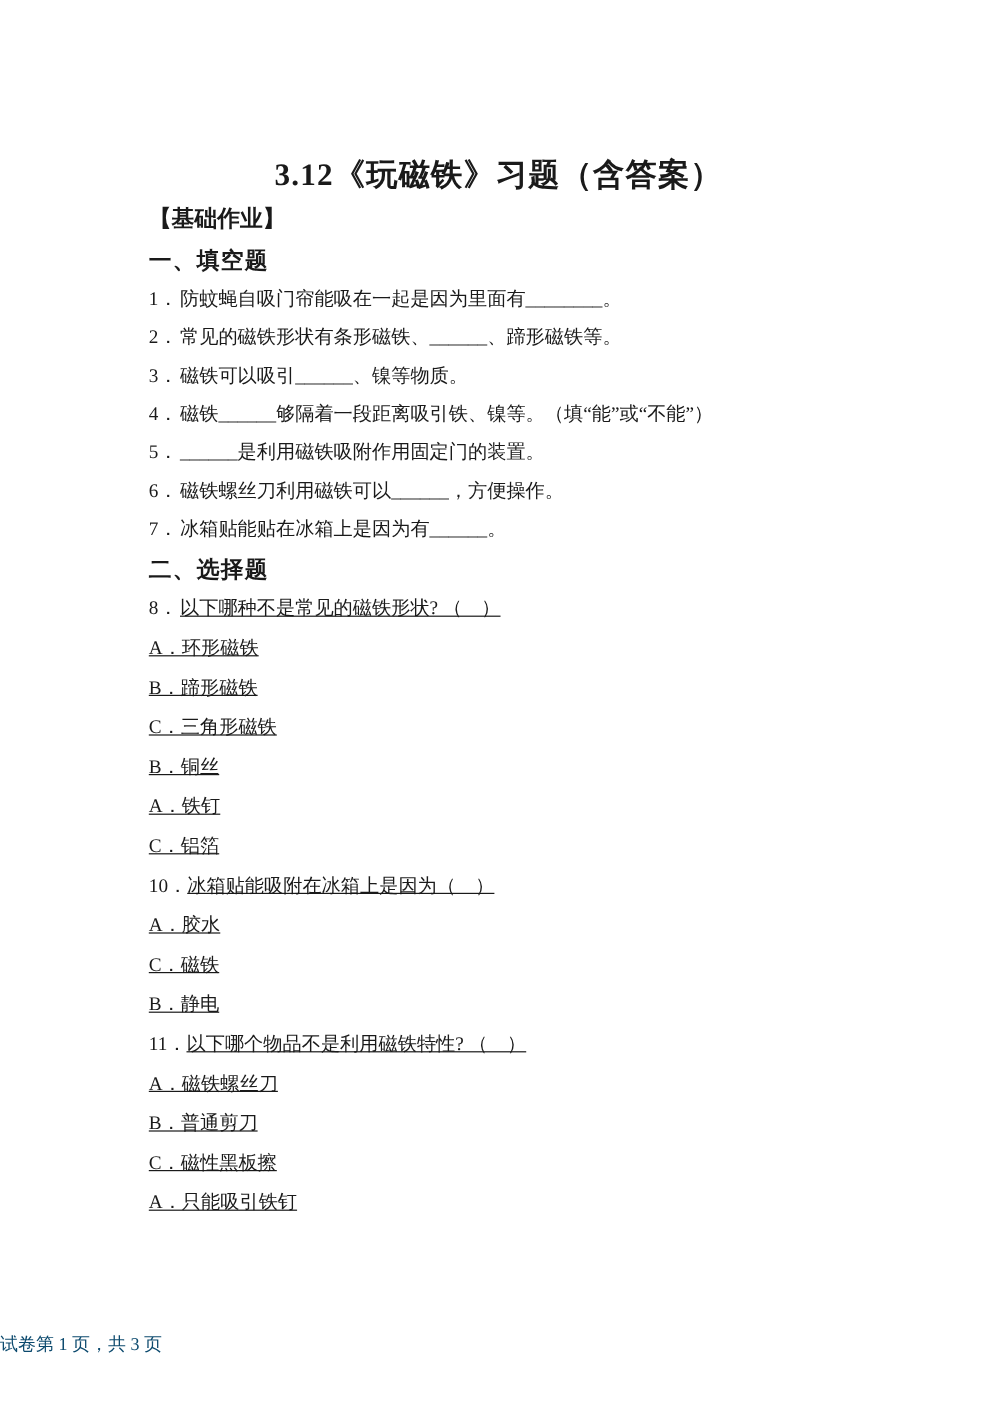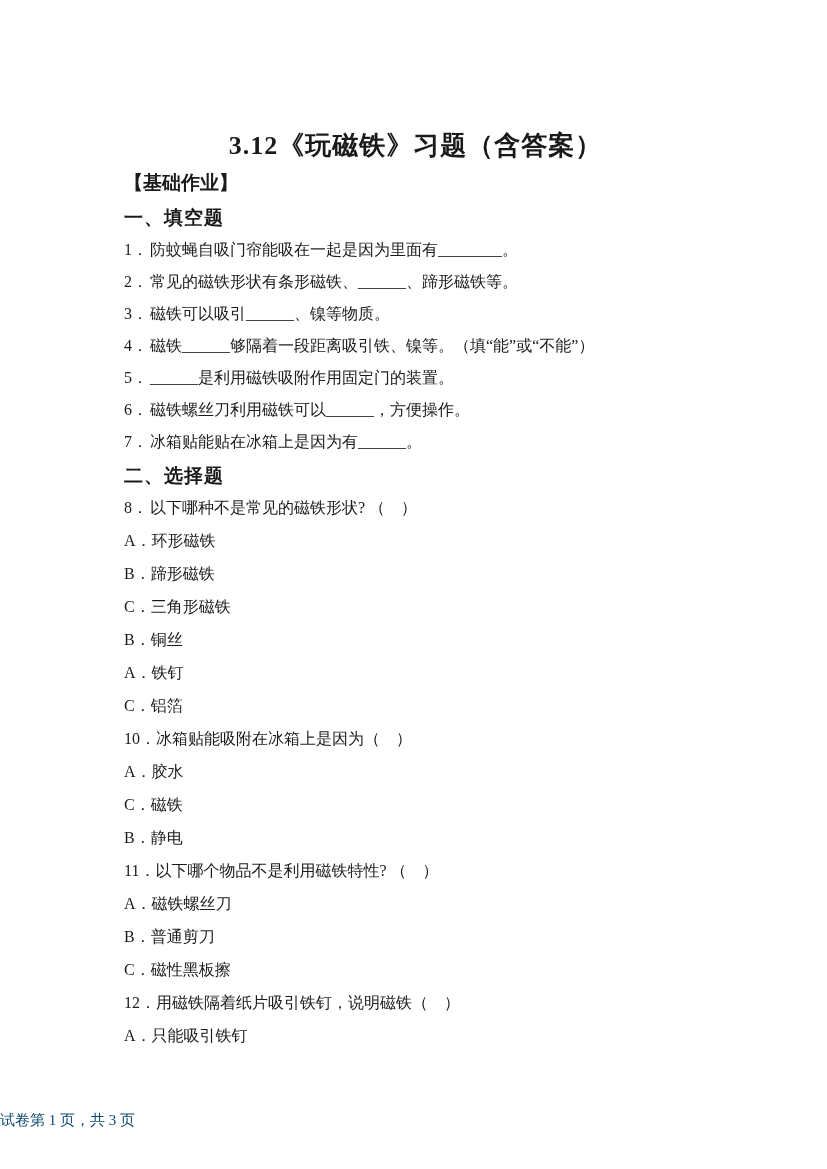--- a/index.html
+++ b/index.html
@@ -44,20 +44,21 @@
     font-family: "Liberation Sans", "DejaVu Sans", sans-serif;
   }
   .q-line {
     margin: 0 0 15px 0;
     font-size: 16px;
     line-height: 17px;
     white-space: nowrap;
   }
   .choice-block .q-line {
     margin-bottom: 16px;
+    text-decoration: underline;
   }
   .q-label {
     display: inline-block;
     min-width: 26px;
   }
   .footer {
     position: absolute;
     left: 0;
     right: 0;
     bottom: 39px;
@@ -102,19 +103,18 @@
     <div class="q-line"><span class="q-label">10．</span><span>冰箱贴能吸附在冰箱上是因为（　）</span></div>
     <div class="q-line">A．胶水</div>
     <div class="q-line">C．磁铁</div>
     <div class="q-line">B．静电</div>
 
     <div class="q-line"><span class="q-label">11．</span><span>以下哪个物品不是利用磁铁特性? （　）</span></div>
     <div class="q-line">A．磁铁螺丝刀</div>
     <div class="q-line">B．普通剪刀</div>
     <div class="q-line">C．磁性黑板擦</div>
 
-    <div class="q-line"><span class="q-label">12．</span><span>用磁铁隔着纸片吸引铁钉，说明磁铁（　）</span></div>
     <div class="q-line">A．只能吸引铁钉</div>
   </div>
 
   <div class="footer">试卷第 1 页，共 3 页</div>
 
 </div>
 
 </body></html>

